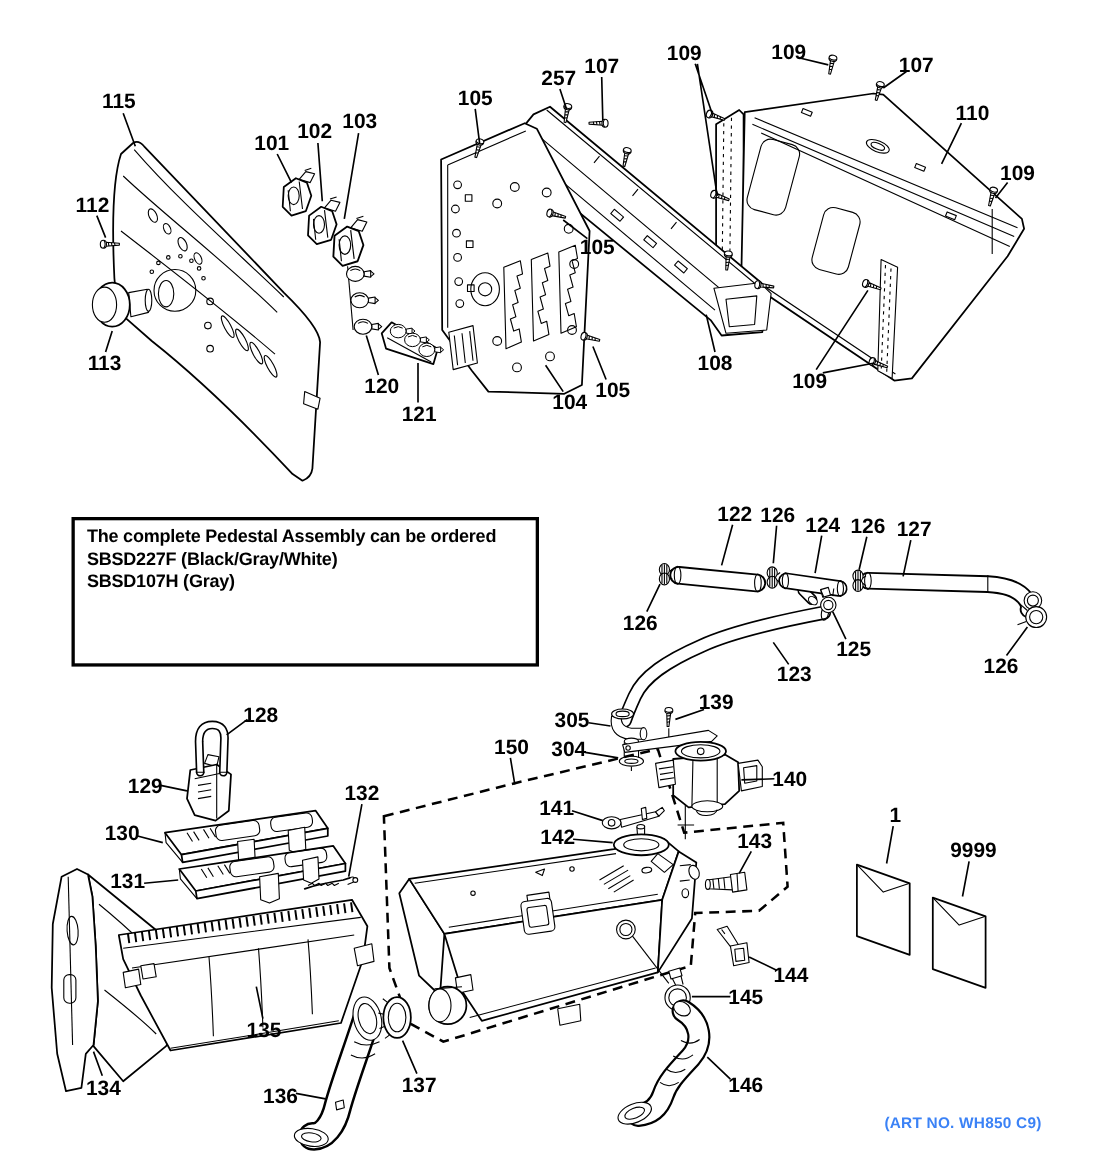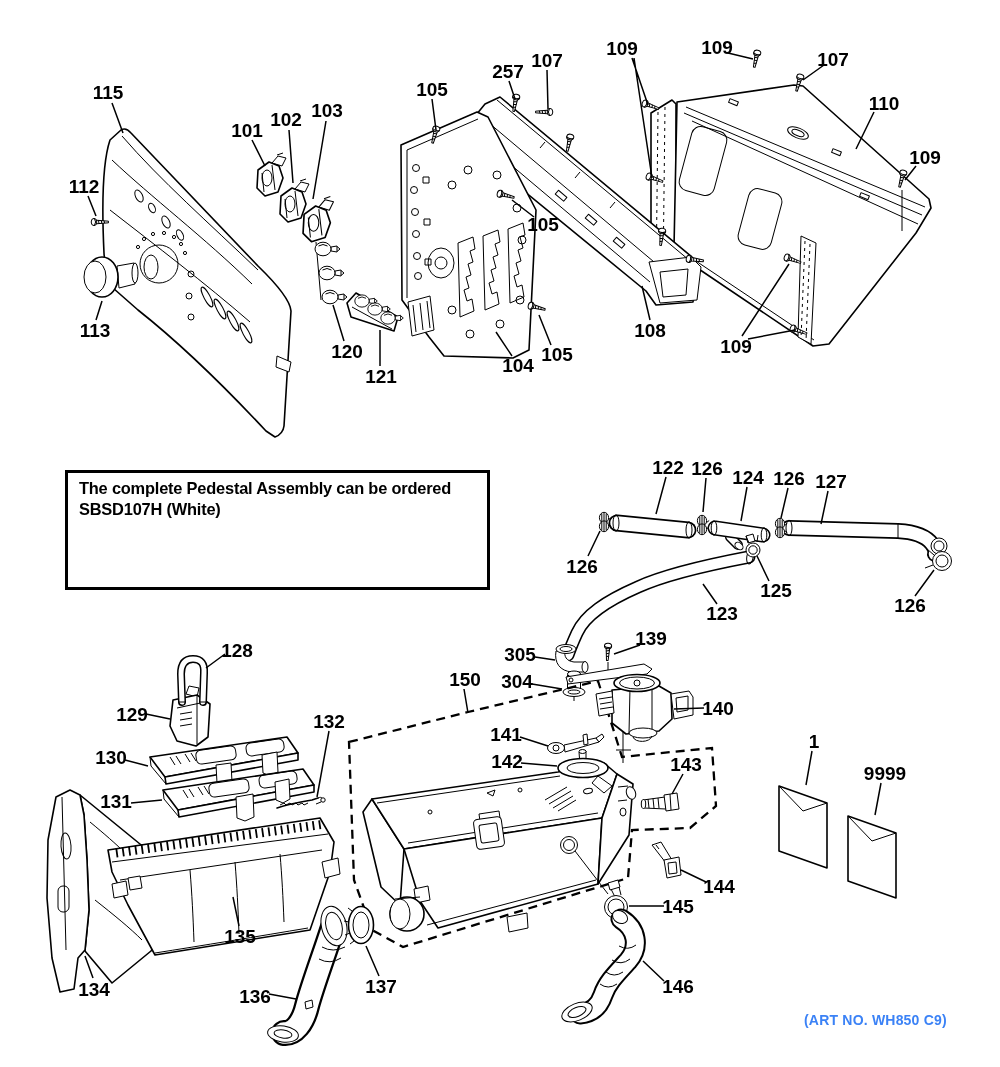--- a/index.html
+++ b/index.html
@@ -11,21 +11,21 @@
   .l  {fill:none;stroke:#000;stroke-width:1.6;stroke-linecap:round;stroke-linejoin:round;}
   .d1 {fill:none;stroke:#000;stroke-width:1;stroke-linejoin:round;}
   .od1{fill:#fff;stroke:#000;stroke-width:1;stroke-linejoin:round;}
   .leader{stroke:#000;stroke-width:1.5;fill:none;}
   .dash{fill:none;stroke:#000;stroke-width:2.3;stroke-dasharray:9 6;stroke-linejoin:miter;}
   .hatchband{stroke:#000;stroke-width:9;stroke-dasharray:1.8 4.6;fill:none;}
   .tb {fill:none;stroke:#000;stroke-linecap:round;}
   .tw {fill:none;stroke:#fff;stroke-linecap:round;}
   text.callout{font-family:"Liberation Sans",sans-serif;font-weight:bold;font-size:19px;
                fill:#000;text-anchor:middle;}
-  .note-box{position:absolute;left:65px;top:470px;width:425px;height:120px;border:3px solid #000;
+  .note-box{position:absolute;left:65px;top:470px;width:425px;height:136px;border:3px solid #000;
             box-sizing:border-box;background:#fff;padding:5px 0 0 11px;font-weight:bold;
             font-size:16.4px;line-height:20.6px;letter-spacing:-0.2px;white-space:nowrap;color:#000;}
   .art-no{position:absolute;left:804px;top:1012px;font-weight:bold;font-size:14px;color:#3b82f6;
           letter-spacing:0.2px;white-space:nowrap;}
 </style>
 </head>
 <body>
 
 <div class="stage">
 
@@ -493,18 +493,19 @@
         <text x="678" y="986" dy="6.5" class="callout">146</text>
         <text x="94" y="989" dy="6.5" class="callout">134</text>
         <text x="240" y="936" dy="6.5" class="callout">135</text>
         <text x="255" y="996" dy="6.5" class="callout">136</text>
         <text x="381" y="986" dy="6.5" class="callout">137</text>
       </g>
 </svg>
 
 <div class="note-box">
   <div>The complete Pedestal Assembly can be ordered</div>
-  <div>SBSD107H (White)</div>
+  <div>SBSD227F (Black/Gray/White)</div>
+  <div>SBSD107H (Gray)</div>
 </div>
 
 <div class="art-no">(ART NO. WH850 C9)</div>
 
 </div>
 
 </body></html>

